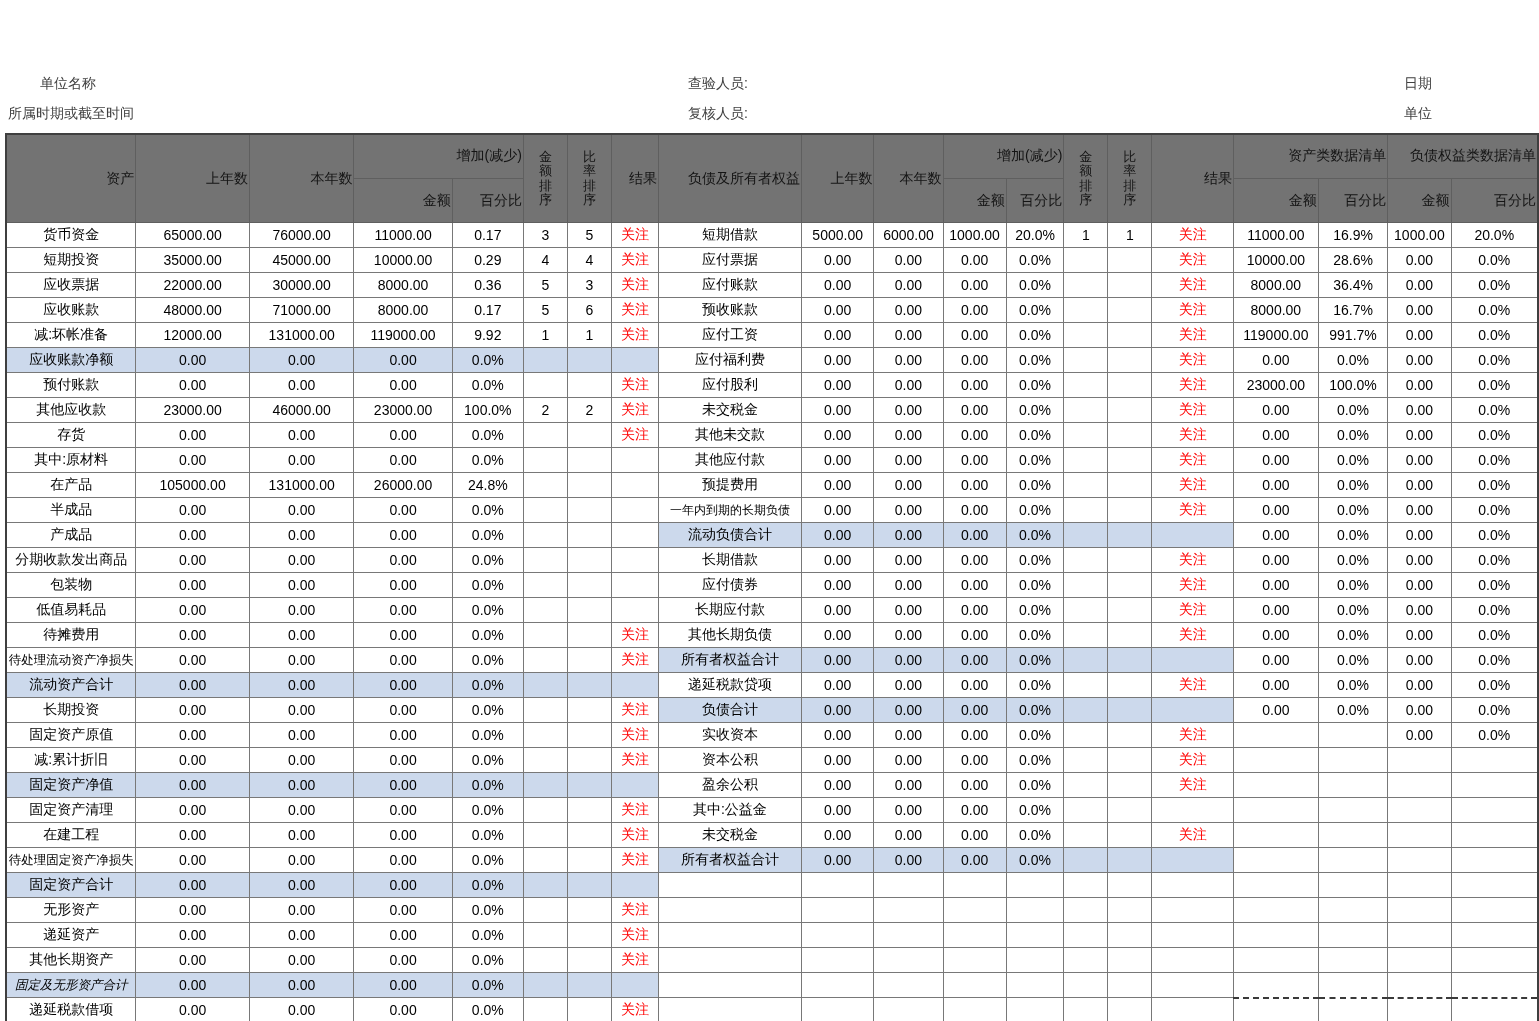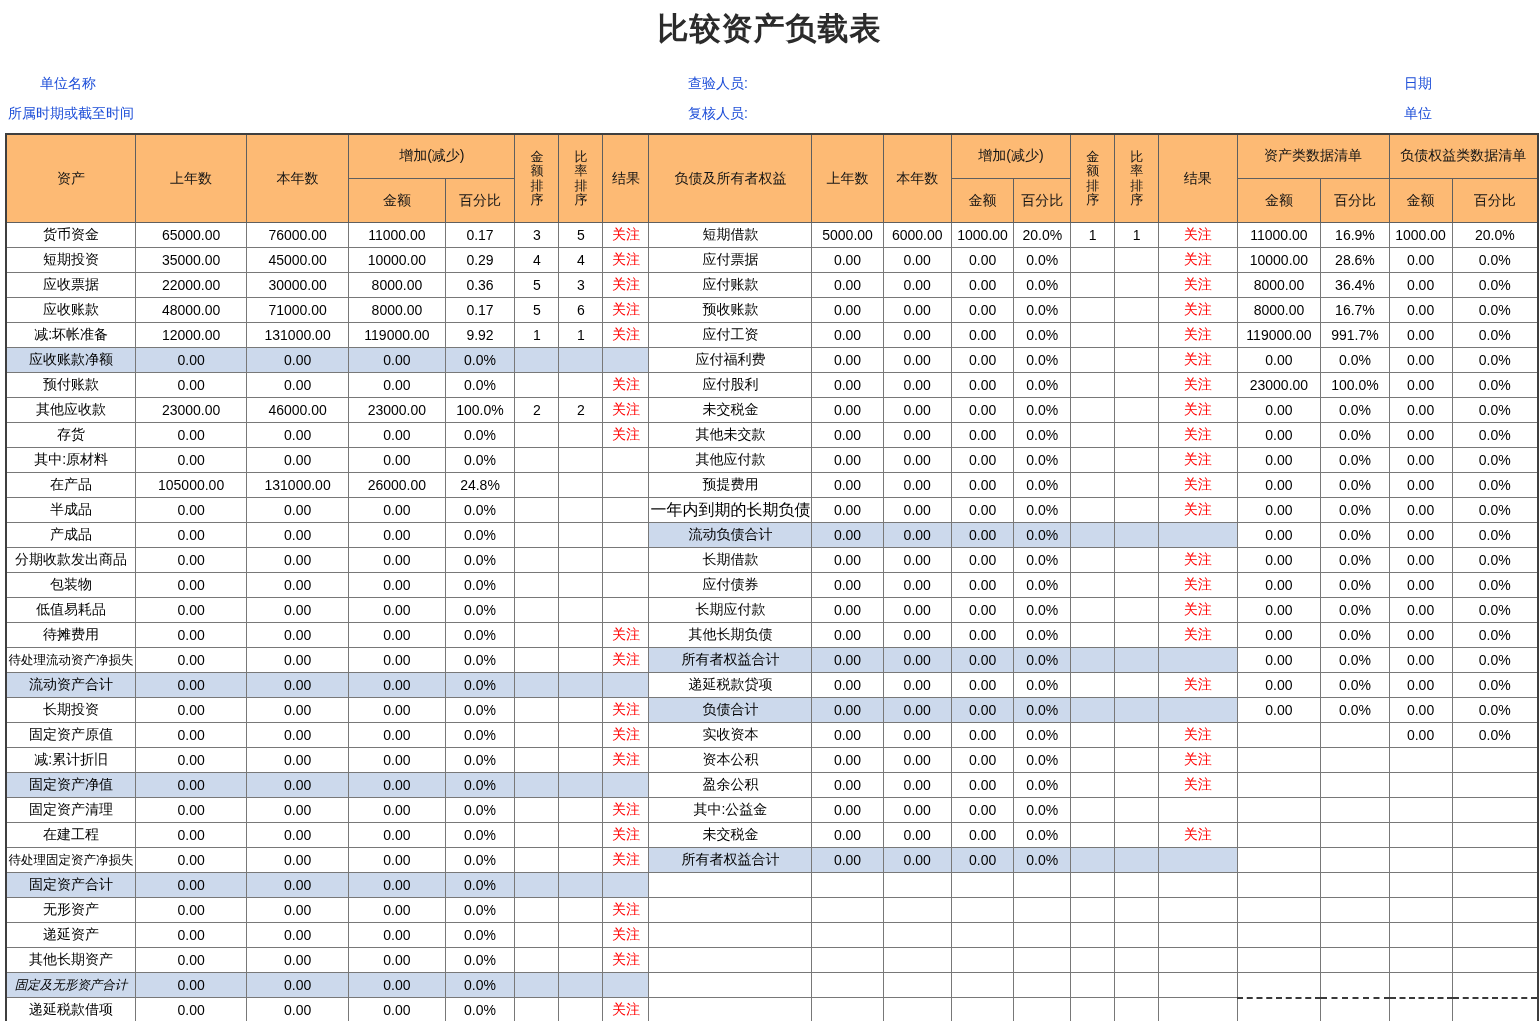--- a/index.html
+++ b/index.html
@@ -5,52 +5,52 @@
   * { box-sizing: border-box; }
   body { margin: 0; background: #ffffff; }
   .page {
     position: relative; width: 1539px; height: 1021px; overflow: hidden;
     background: #ffffff; font-family: "Liberation Sans", "DejaVu Sans", sans-serif; color: #000;
   }
   .page-title {
     position: absolute; top: 8px; left: 0; width: 100%; text-align: center;
     font-size: 31px; font-weight: 600; color: #2b2b2b; letter-spacing: 1px;
   }
-  .meta-label { position: absolute; font-size: 14px; color: #1d4ed8; white-space: nowrap; }
+  .meta-label { position: absolute; font-size: 14px; color: #404040; white-space: nowrap; }
   .m-unit-name { left: 40px;  top: 75px; }
   .m-period    { left: 8px;   top: 105px; }
   .m-inspector { left: 688px; top: 75px; }
   .m-reviewer  { left: 688px; top: 105px; }
   .m-date      { left: 1404px; top: 75px; }
   .m-unit      { left: 1404px; top: 105px; }
 
   table.sheet {
     position: absolute; top: 133px; left: 5px;
     border-collapse: collapse; table-layout: fixed;
     border: 2px solid #3f3f3f;
   }
   .sheet th, .sheet td {
     border: 1px solid #787878; text-align: center; vertical-align: middle;
     overflow: hidden; white-space: nowrap; padding: 0 1px;
   }
   .sheet th {
-    background: #fdba74; height: 28px; font-size: 14px; font-weight: 400; color: #141414;
+    background: #737373; height: 28px; font-size: 14px; font-weight: 400; color: #141414;
     border-color: #5f5f5f;
+    text-align: right;
   }
   .sheet th.small { font-size: 13px; white-space: normal; line-height: 1.1; padding: 15px; }
   .sheet td { height: 25px; font-size: 14px; background: #ffffff; }
   .sheet td.hl { background: #ccd9ec; }
   .sheet td.result { color: #ff0000; }
   .sheet td.dashed-b { border-bottom: 2px dashed #3a3a3a; }
 </style>
 </head>
 <body>
 
 <div class="page">
-  <div class="page-title">比较资产负载表</div>
 
   <div class="meta-label m-unit-name">单位名称</div>
   <div class="meta-label m-period">所属时期或截至时间</div>
   <div class="meta-label m-inspector">查验人员:</div>
   <div class="meta-label m-reviewer">复核人员:</div>
   <div class="meta-label m-date">日期</div>
   <div class="meta-label m-unit">单位</div>
 
   <table class="sheet">
     <colgroup>
@@ -350,21 +350,21 @@
         </tr>
         <tr>
           <td>半成品</td>
           <td>0.00</td>
           <td>0.00</td>
           <td>0.00</td>
           <td>0.0%</td>
           <td></td>
           <td></td>
           <td class="result"></td>
-          <td style="font-size: 16px;">一年内到期的长期负债</td>
+          <td style="font-size: 12px;">一年内到期的长期负债</td>
           <td>0.00</td>
           <td>0.00</td>
           <td>0.00</td>
           <td>0.0%</td>
           <td></td>
           <td></td>
           <td class="result">关注</td>
           <td>0.00</td>
           <td>0.0%</td>
           <td>0.00</td>

